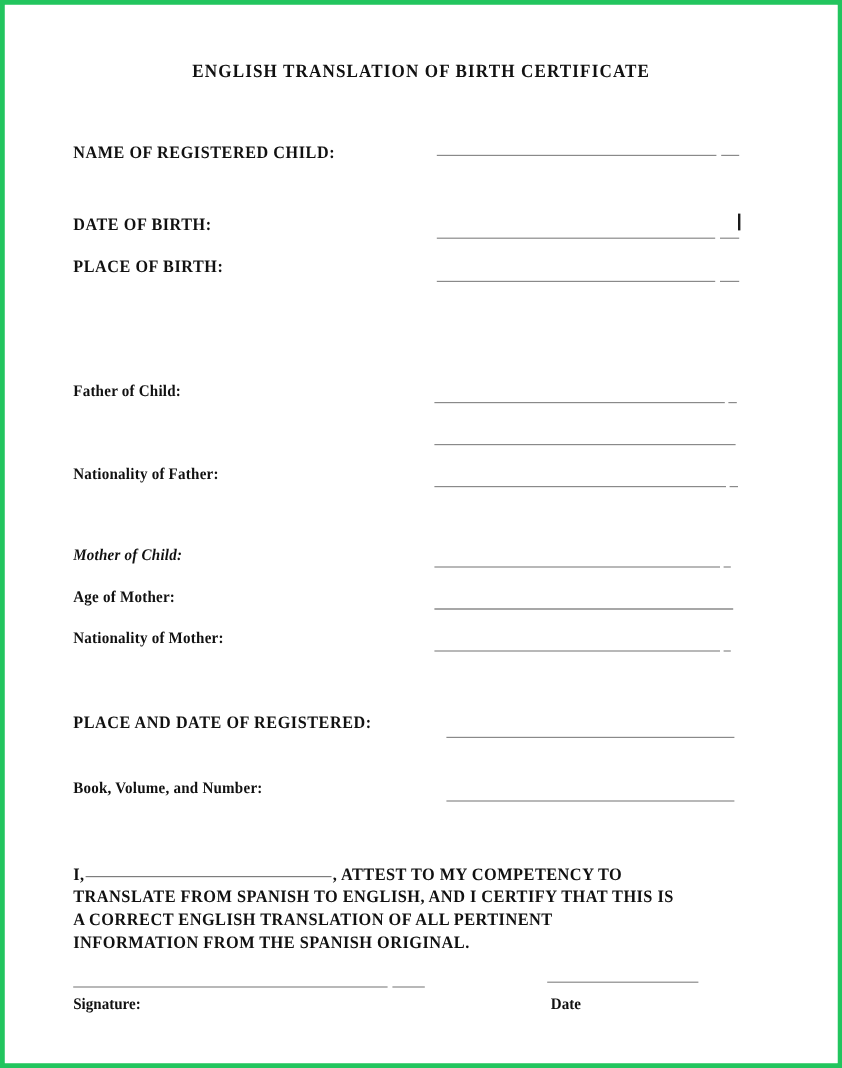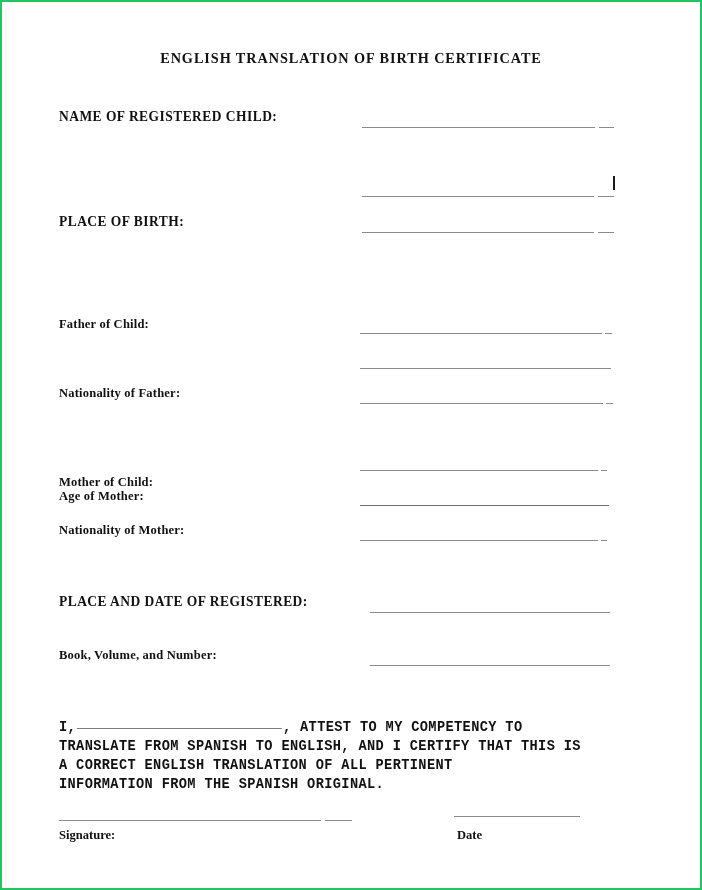--- a/index.html
+++ b/index.html
@@ -7,21 +7,21 @@
     padding: 0;
     background: #ffffff;
   }
 
   .page {
     position: relative;
     width: 702px;
     height: 890px;
     box-sizing: border-box;
     background: #ffffff;
-    border: 2px solid #22c55e;
+    border: 4px solid #22c55e;
     overflow: hidden;
     font-family: "Liberation Serif", "DejaVu Serif", serif;
   }
 
   .sheet {
     position: absolute;
     inset: 0;
     background: #ffffff;
   }
 
@@ -94,21 +94,20 @@
   .attest {
     position: absolute;
     left: 57px;
     top: 716px;
     width: 600px;
     font-weight: bold;
     font-size: 14.5px;
     letter-spacing: 0.4px;
     line-height: 19px;
     color: #111111;
-    font-family: Liberation Mono, monospace;
   }
 
   .attest-line {
     white-space: nowrap;
     transform: scaleX(0.94);
     transform-origin: left top;
   }
 
   .attest-blank {
     display: inline-block;
@@ -130,26 +129,29 @@
   }
 </style>
 </head>
 <body>
 
 <div class="page">
   <div class="sheet">
 
     <div class="doc-title">ENGLISH TRANSLATION OF BIRTH CERTIFICATE</div>
 
-    <div class="row" style="top:106px;">
+    <div class="row" style="top:116px;">
       <span class="label caps">NAME OF REGISTERED CHILD:</span>
     </div>
     <div class="rule" style="left:360px; top:125px; width:233px;"></div>
     <div class="rule" style="left:597px; top:125px; width:15px;"></div>
 
+    <div class="row" style="top:176px;">
+      <span class="label caps">DATE OF BIRTH:</span>
+    </div>
     <div class="rule" style="left:360px; top:194px; width:232px;"></div>
     <div class="rule" style="left:596px; top:194px; width:16px;"></div>
     <div class="rule-tick" style="left:611px; top:174px;"></div>
 
     <div class="row" style="top:211px;">
       <span class="label caps">PLACE OF BIRTH:</span>
     </div>
     <div class="rule" style="left:360px; top:230px; width:232px;"></div>
     <div class="rule" style="left:596px; top:230px; width:16px;"></div>
 
@@ -160,21 +162,21 @@
     <div class="rule" style="left:603px; top:331px; width:7px;"></div>
 
     <div class="rule" style="left:358px; top:366px; width:251px;"></div>
 
     <div class="row" style="top:383px;">
       <span class="label mixed">Nationality of Father:</span>
     </div>
     <div class="rule" style="left:358px; top:401px; width:243px;"></div>
     <div class="rule" style="left:604px; top:401px; width:7px;"></div>
 
-    <div class="row" style="top:472px;">
+    <div class="row" style="top:451px;font-style:italic;">
       <span class="label mixed">Mother of Child:</span>
     </div>
     <div class="rule" style="left:358px; top:468px; width:238px;"></div>
     <div class="rule" style="left:599px; top:468px; width:6px;"></div>
 
     <div class="row" style="top:486px;padding-left:16px;">
       <span class="label mixed">Age of Mother:</span>
     </div>
     <div class="rule dark" style="left:358px; top:503px; width:249px;"></div>
 

